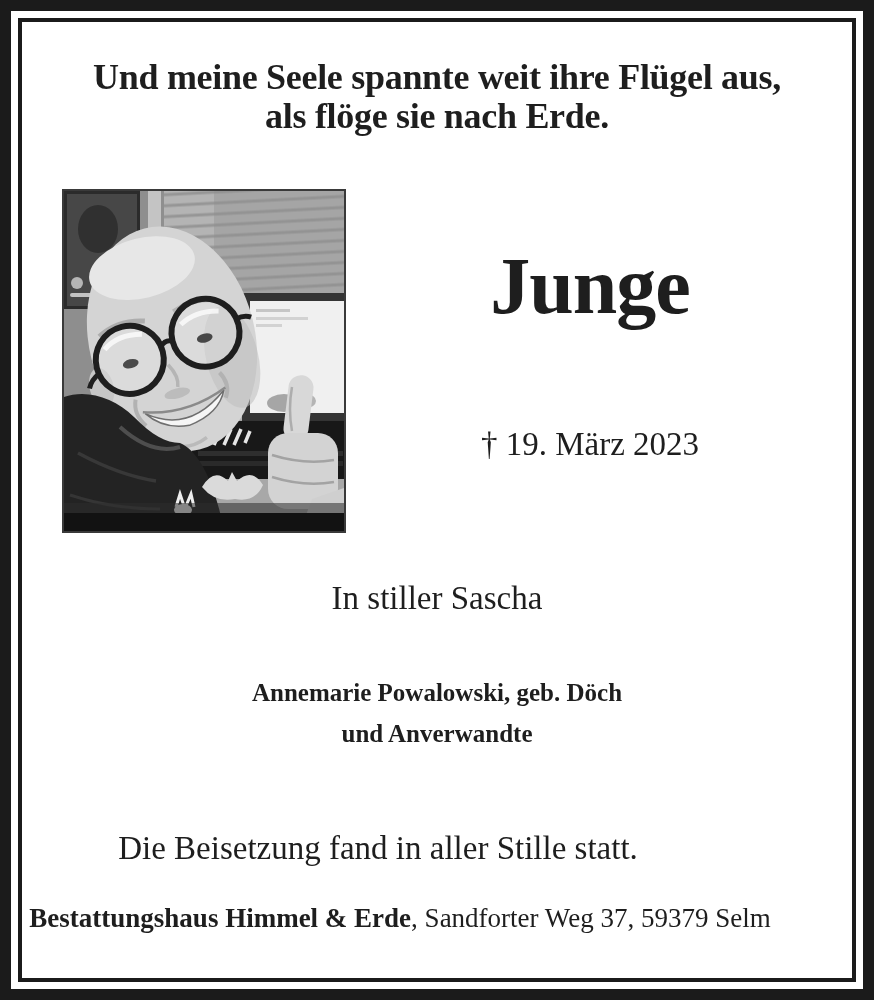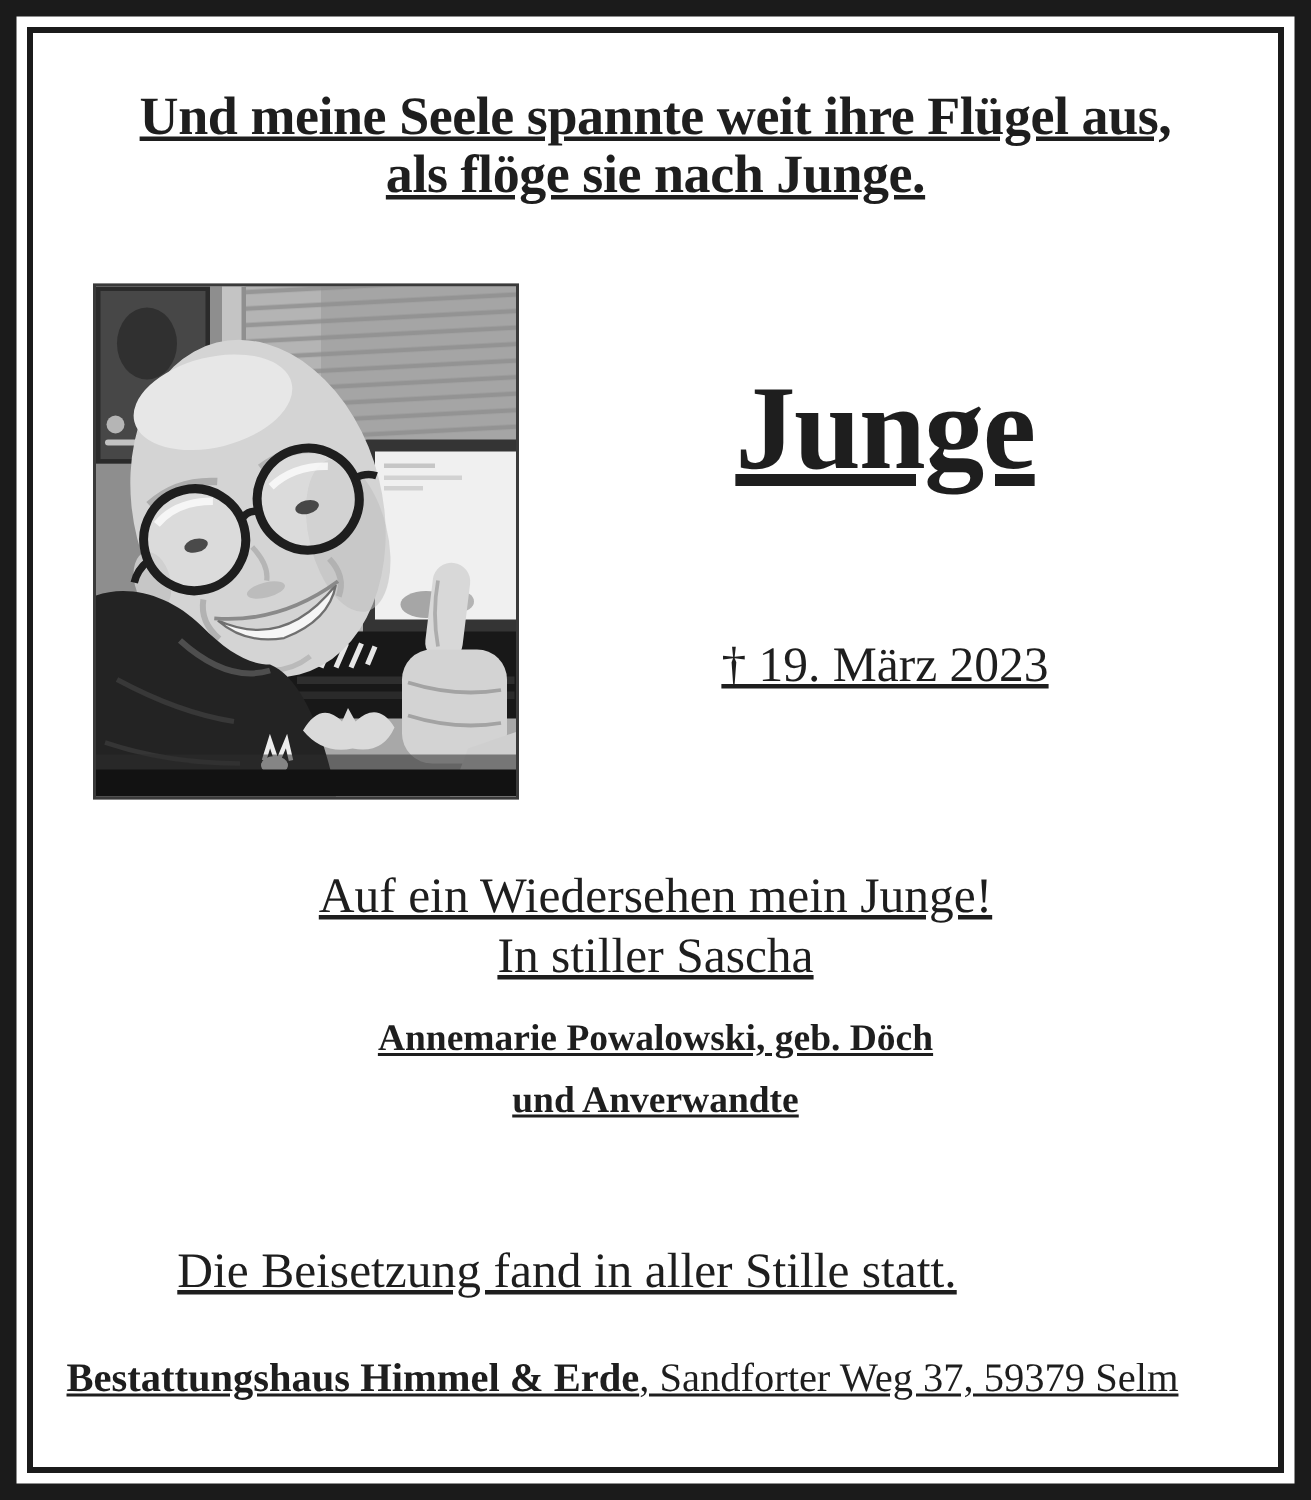--- a/index.html
+++ b/index.html
@@ -13,46 +13,46 @@
     font-family:"Liberation Serif","DejaVu Serif",serif;
     color:#1e1e1e;
   }
   .inner-frame{
     position:absolute;inset:7px;
     border:4px solid #1b1b1b;
     pointer-events:none;
   }
   
   .content{position:absolute;left:-11px;top:-11px;width:874px;height:1000px;}
-  .abs{position:absolute;text-decoration:underline;}
+  .abs{position:absolute;}
   .center{text-align:center;}
   .epigraph{left:0;top:58px;width:874px;font-weight:bold;font-size:36px;line-height:39px;letter-spacing:-0.3px;}
   .photo-frame{
     left:62px;top:189px;width:280px;height:340px;
     border:2px solid #3a3a3a;box-sizing:content-box;background:#a8a8a8;
   }
   .photo-frame svg{display:block;width:100%;height:100%;}
   .name-block{left:345px;top:246px;width:490px;font-weight:bold;font-size:80px;line-height:80px;letter-spacing:-1px;}
   .dates{left:345px;top:424px;width:490px;font-size:33px;line-height:40px;}
   .farewell{left:0;top:578px;width:874px;font-size:33px;line-height:40px;}
   .mourners{left:0;top:672px;width:874px;font-weight:bold;font-size:25px;line-height:41px;}
   .burial{left:0;top:828px;width:756px;font-size:33px;line-height:40px;}
-  .funeral{left:0;top:902px;width:800px;font-size:27px;line-height:32px;padding-left:15px;}
+  .funeral{left:0;top:902px;width:800px;font-size:27px;line-height:32px;}
   .funeral .fh-name{font-weight:bold;}
 </style>
 </head>
 <body>
 
 <div class="page">
   <div class="inner-frame"></div>
   <div class="content">
 
     <div class="abs epigraph center">
       <div>Und meine Seele spannte weit ihre Flügel aus,</div>
-      <div>als flöge sie nach Junge.</div>
+      <div>als flöge sie nach Erde.</div>
     </div>
 
     <div class="abs photo-frame" title="Schwarz-Weiß-Selfie: Mann mit runder Brille lächelt mit Daumen hoch vor Computermonitor">
       <svg viewBox="0 0 280 340" preserveAspectRatio="none">
         <defs>
           <pattern id="blinds" width="12" height="11" patternUnits="userSpaceOnUse" patternTransform="rotate(-3)">
             <rect width="12" height="11" fill="#b4b4b4"></rect>
             <rect y="7.5" width="12" height="3" fill="#969696"></rect>
           </pattern>
         </defs>
@@ -145,21 +145,20 @@
     </div>
 
     <div class="abs name-block center">
       <div>Junge</div>
     </div>
     <div class="abs dates center">
       <div>† 19. März 2023</div>
     </div>
 
     <div class="abs farewell center">
-      <div>Auf ein Wiedersehen mein Junge!</div>
       <div>In stiller Sascha</div>
     </div>
 
     <div class="abs mourners center">
       <div>Annemarie Powalowski, geb. Döch</div>
       <div>und Anverwandte</div>
     </div>
 
     <div class="abs burial center">Die Beisetzung fand in aller Stille statt.</div>
 

